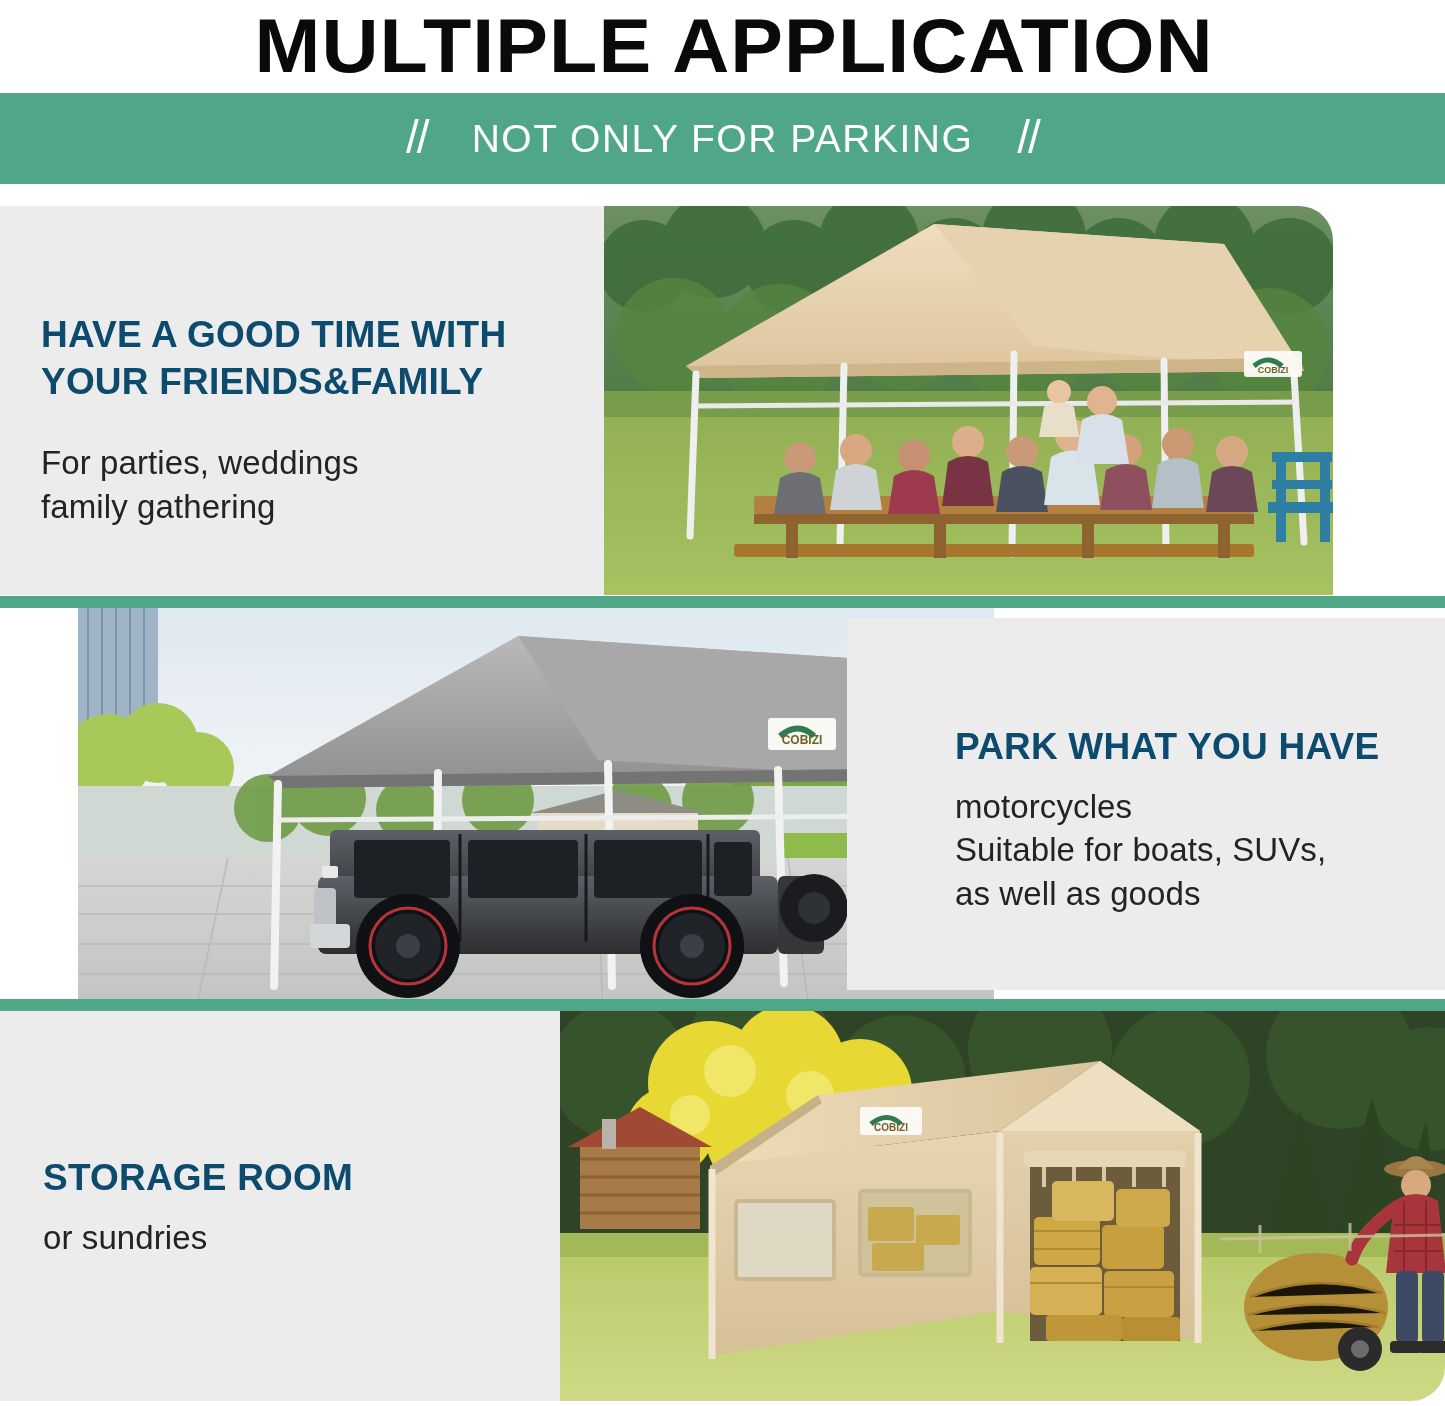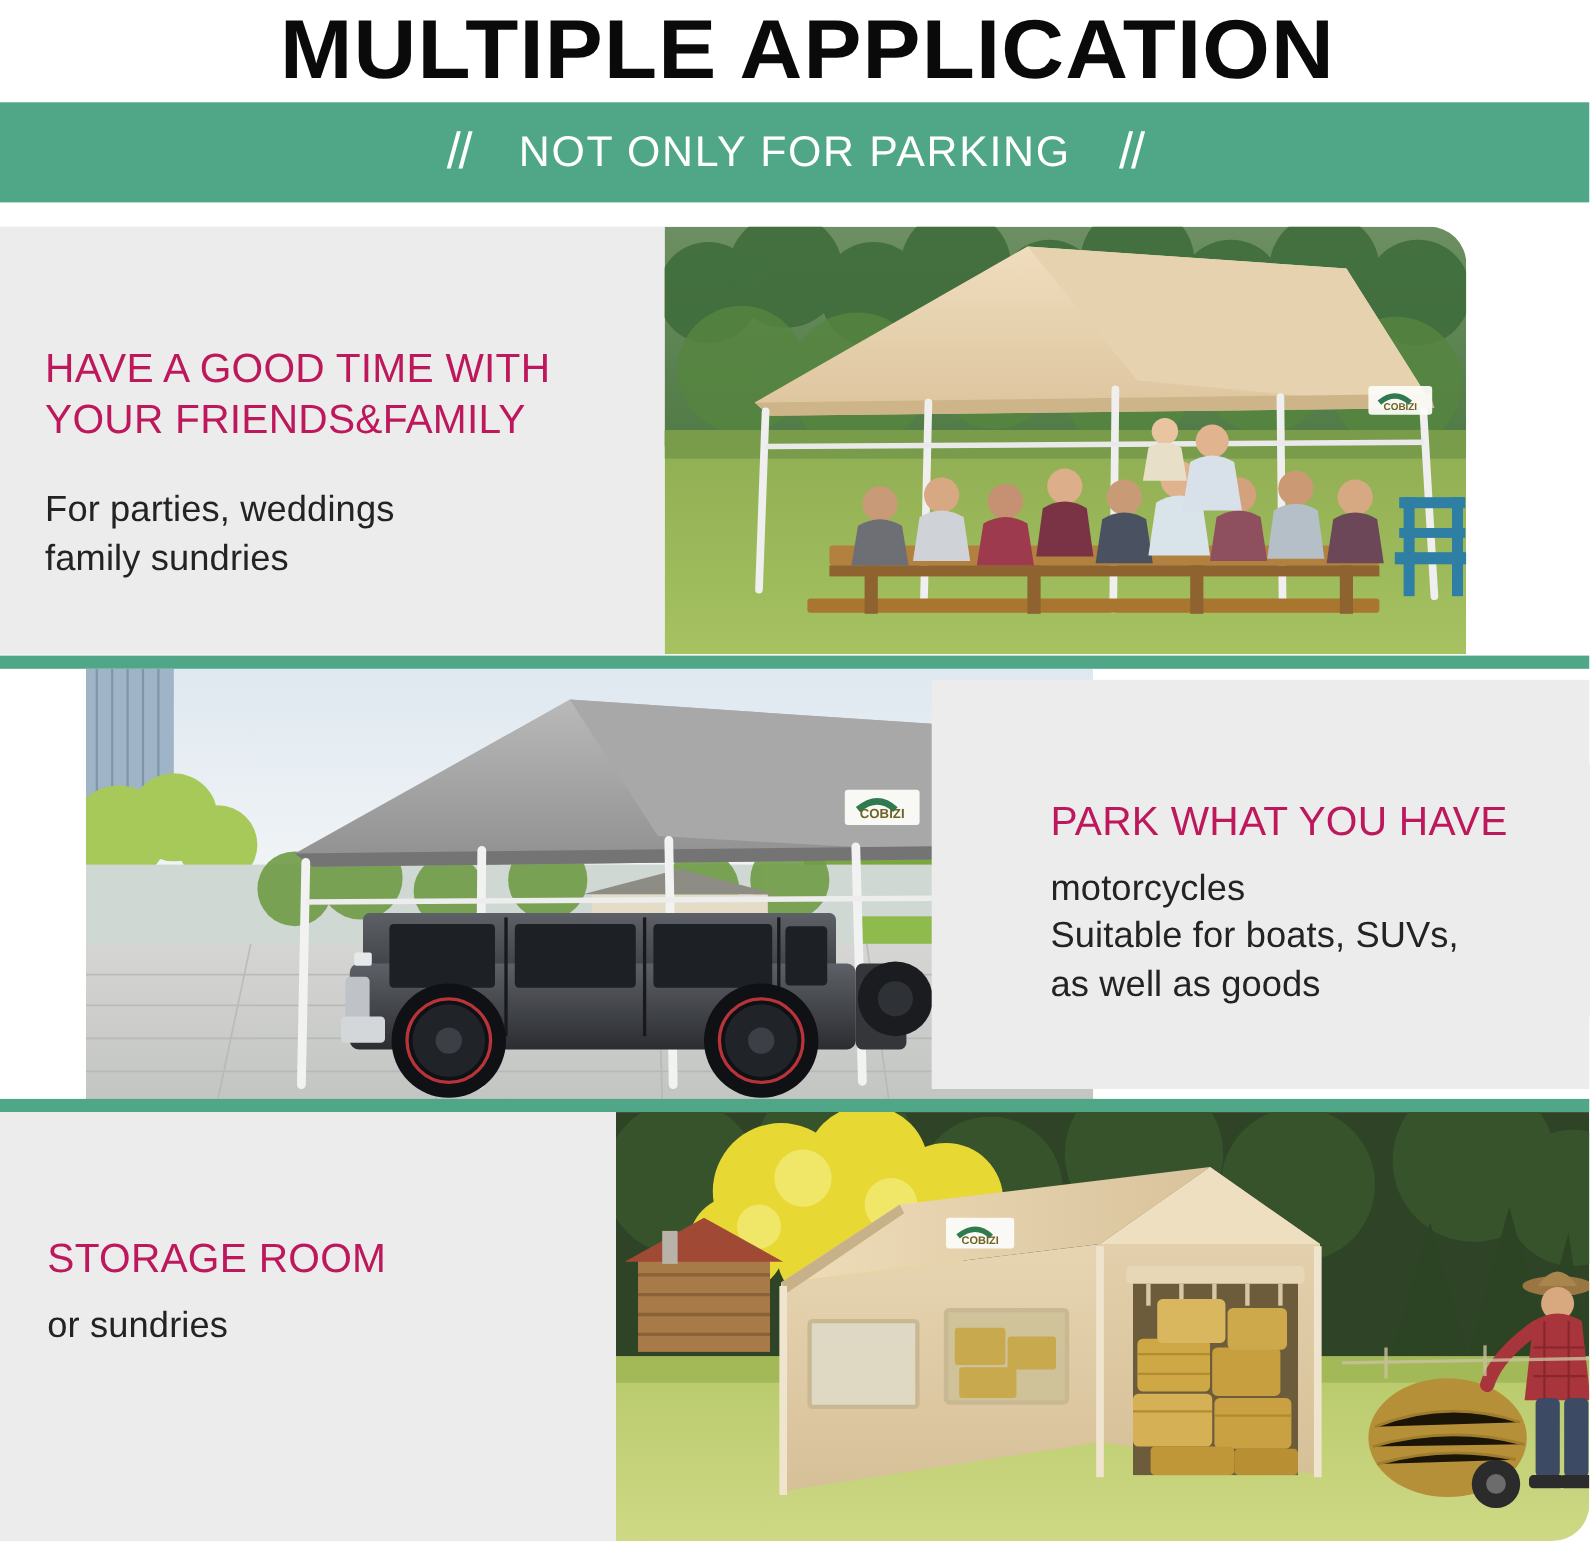--- a/index.html
+++ b/index.html
@@ -57,21 +57,21 @@
     position: absolute; left: 0; top: 0; width: 604px; height: 389px;
     background: #ececec;
   }
   #sec1 .photo {
     position: absolute; left: 604px; top: 0; width: 729px; height: 389px;
     border-top-right-radius: 34px;
     overflow: hidden;
   }
   .txt-wrap { position: absolute; }
   .hl {
-    font-size: 37px; font-weight: 400; color: #be185d;
+    font-size: 37px; font-weight: 700; color: #0c4a6e;
     line-height: 1.26; letter-spacing: 0.2px; white-space: nowrap;
   }
   .sl {
     font-size: 33px; font-weight: 400; color: #232323;
     line-height: 1.33; letter-spacing: 0.1px; white-space: nowrap;
   }
   #sec1 .txt-wrap { left: 41px; top: 106px; }
   #sec1 .sl-block { margin-top: 36px; }
 
   
@@ -91,21 +91,21 @@
   #sec3 { position: absolute; left: 0; top: 1011px; width: 1445px; height: 390px; }
   #sec3 .panel {
     position: absolute; left: 0; top: 0; width: 584px; height: 390px;
     background: #ececec;
   }
   #sec3 .photo {
     position: absolute; left: 560px; top: 0; width: 885px; height: 390px;
     border-bottom-right-radius: 34px;
     overflow: hidden;
   }
-  #sec3 .txt-wrap { left: 43px; top: 110px; }
+  #sec3 .txt-wrap { left: 43px; top: 144px; }
   #sec3 .sl-block { margin-top: 14px; }
 
   svg { display: block; }
 </style>
 </head>
 <body>
 
 <div id="page">
 
   <div class="hdr-title">
@@ -248,21 +248,21 @@
           <text x="669" y="167" font-family="Liberation Sans, sans-serif" font-size="9" font-weight="700" fill="#6e6224" text-anchor="middle">COBIZI</text>
         </g>
       </svg>
     </div>
 
     <div class="txt-wrap">
       <div class="hl">HAVE A GOOD TIME WITH</div>
       <div class="hl">YOUR FRIENDS&amp;FAMILY</div>
       <div class="sl-block">
         <div class="sl">For parties, weddings</div>
-        <div class="sl">family sundries</div>
+        <div class="sl">family gathering</div>
       </div>
     </div>
   </div>
 
   <div class="divider" id="div1"></div>
 
   <div id="sec2">
 
     <div class="photo">
       <svg width="916" height="392" viewBox="0 0 916 392" aria-hidden="true">

